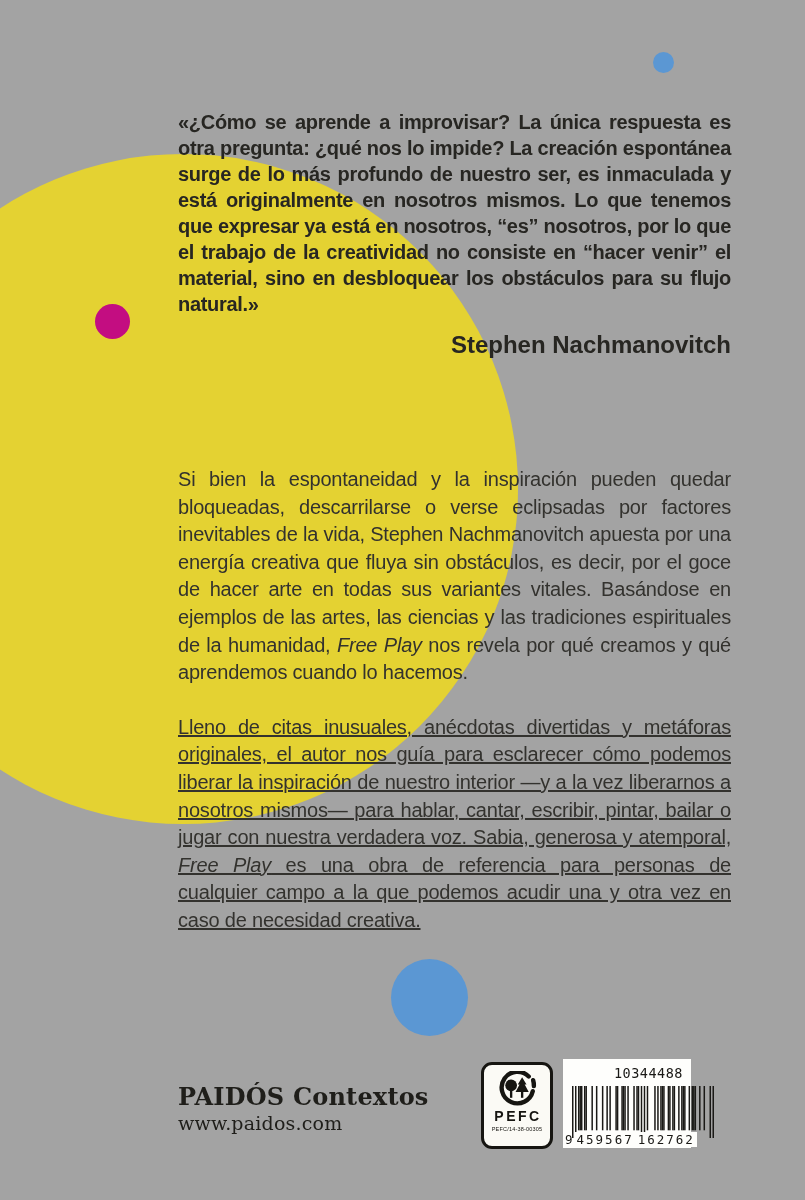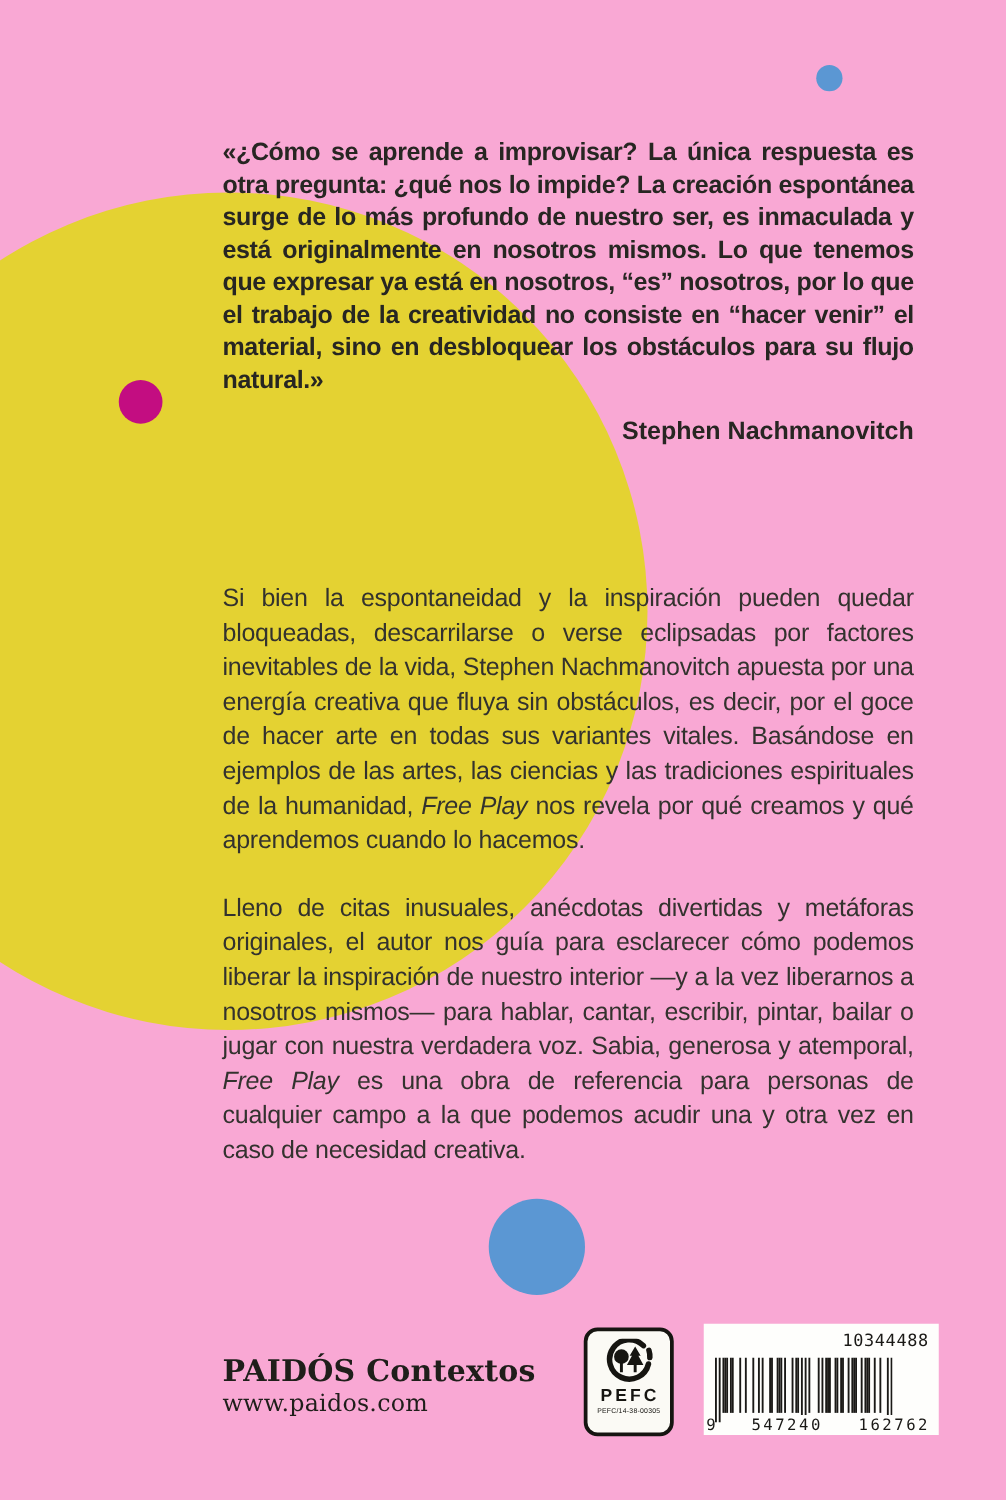--- a/index.html
+++ b/index.html
@@ -1,19 +1,19 @@
 <!DOCTYPE html>
 <html lang="es"><head>
 <meta charset="utf-8">
 <style>
   html,body{margin:0;padding:0;background:#d8d7d1;}
   .page{
     position:relative;
     width:805px;height:1200px;
-    background:#f9a8d4;
+    background:#a3a3a3;
     overflow:hidden;
     font-family:"Liberation Sans", sans-serif;
     color:#2b2a27;
   }
   .circle{position:absolute;border-radius:50%;}
   .circle.yellow{left:-152px;top:154px;width:670px;height:670px;background:#e4d232;}
   .circle.magenta{left:95px;top:304px;width:35px;height:35px;background:#c30d81;}
   .circle.blue-sm{left:653px;top:52px;width:21px;height:21px;background:#5b97d3;}
   .circle.blue-md{left:391px;top:959px;width:77px;height:77px;background:#5b97d3;}
 
@@ -22,70 +22,70 @@
   .quote-block{top:109px;}
   .quote-text{
     margin:0;
     font-size:20px;line-height:26px;font-weight:700;
     letter-spacing:-0.3px;
     text-align:justify;
     color:#272622;
   }
   .quote-attribution{
     margin:15px 0 0 0;
-    font-size:20px;line-height:26px;font-weight:700;
+    font-size:24px;line-height:26px;font-weight:700;
     text-align:right;
     color:#272622;
   }
 
   .synopsis{top:466px;}
   .synopsis p{
     margin:0 0 27px 0;
     font-size:20px;line-height:27.6px;
     letter-spacing:-0.2px;
     text-align:justify;
     color:#33322e;
   }
-  .synopsis p:last-child{margin-bottom:0;}
+  .synopsis p:last-child{margin-bottom:0;text-decoration:underline;}
   .synopsis em{font-style:italic;}
 
   .publisher{
     position:absolute;left:178px;top:1085px;
     color:#1f1e1a;
     font-family:"DejaVu Serif","Liberation Serif",serif;
   }
   .publisher .imprint{
     font-size:24px;font-weight:700;letter-spacing:0.2px;line-height:24px;
     margin-bottom:4px;
   }
   .publisher .url{
     font-size:19px;line-height:20.5px;letter-spacing:0.2px;
   }
 
   .pefc{
-    position:absolute;left:467px;top:1062px;
+    position:absolute;left:481px;top:1062px;
     width:66px;height:81px;
     background:#fbfaf5;
     border:3px solid #161511;
     border-radius:11px;
     display:flex;flex-direction:column;align-items:center;
     color:#161511;
   }
   .pefc svg{margin-top:6px;}
   .pefc .pefc-label{
     font-size:14px;font-weight:700;letter-spacing:2.5px;
     margin-top:1px;margin-left:2px;
   }
   .pefc .pefc-cert{
     font-size:5.5px;letter-spacing:0.2px;margin-top:2px;
   }
 
   .barcode{
     position:absolute;left:563px;top:1059px;
-    width:188px;height:89px;
+    width:128px;height:89px;
     background:#fefefc;
   }
   .barcode .code{
     position:absolute;top:6px;right:8px;
     font-size:13.5px;letter-spacing:0.5px;color:#1a1916;
     font-family:"DejaVu Sans Mono","Liberation Mono",monospace;
   }
   .barcode svg{position:absolute;left:9px;top:27px;}
   .barcode .isbn-row{
     position:absolute;left:2px;right:5px;bottom:1px;
@@ -184,18 +184,18 @@
         <rect x="80" y="0" width="1" height="46" fill="#1a1916"></rect>
         <rect x="81" y="0" width="1" height="46" fill="#1a1916"></rect>
         <rect x="82" y="0" width="1" height="46" fill="#1a1916"></rect>
         <rect x="85" y="0" width="1" height="46" fill="#1a1916"></rect>
         <rect x="88" y="0" width="1" height="46" fill="#1a1916"></rect>
         <rect x="92" y="0" width="1" height="54" fill="#1a1916"></rect>
         <rect x="94" y="0" width="1" height="54" fill="#1a1916"></rect>
       </svg>
     <div class="isbn-row">
       <span class="g1">9</span>
-      <span class="g2">547240</span>
+      <span class="g2">459567</span>
       <span class="g3">162762</span>
     </div>
   </div>
 
 </div>
 
 </body></html>

